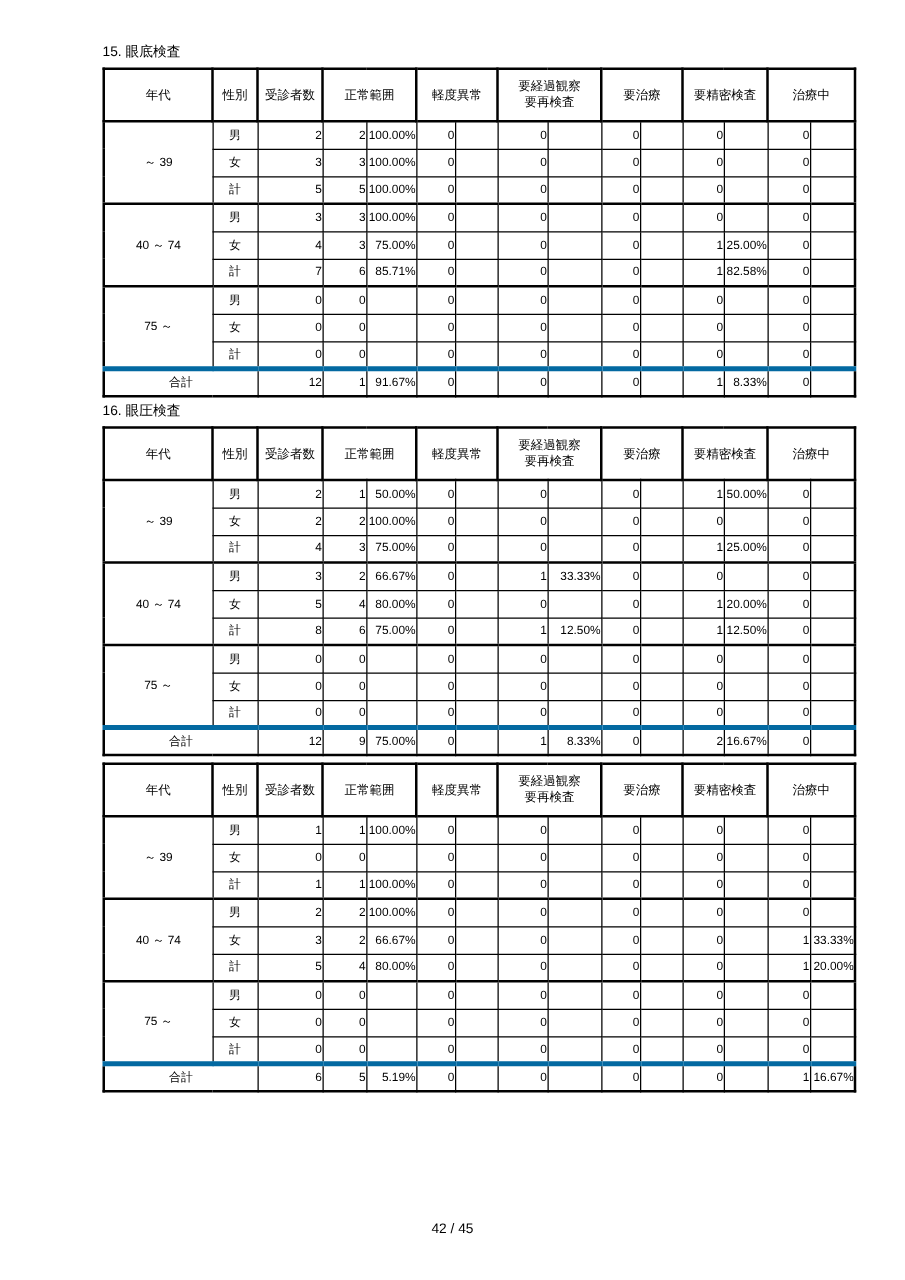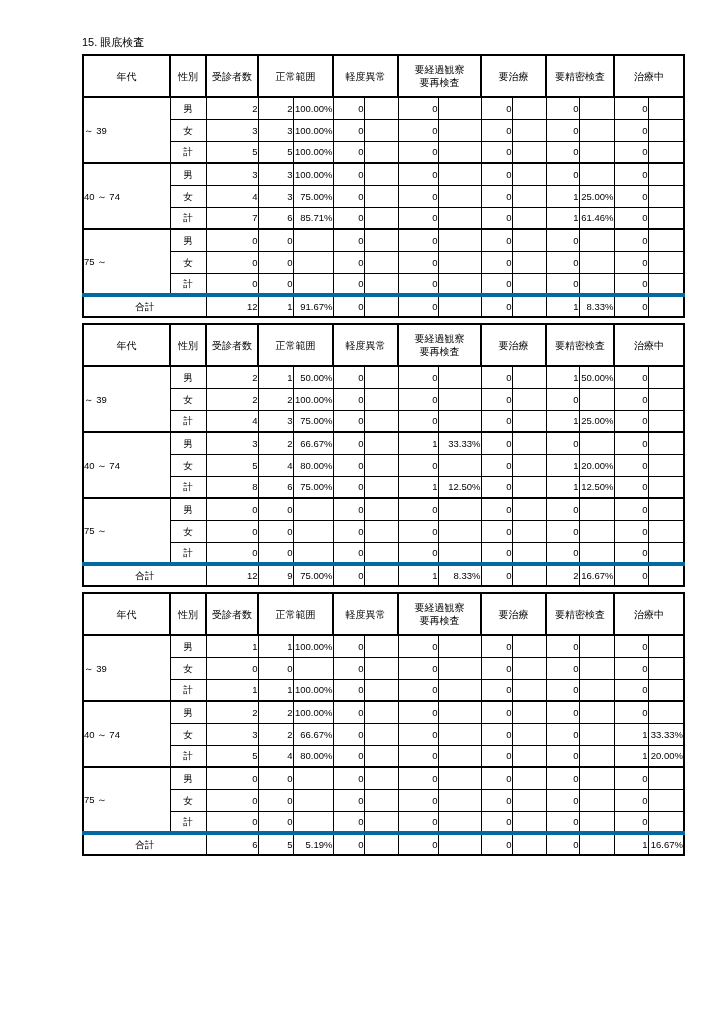--- a/index.html
+++ b/index.html
@@ -21,21 +21,21 @@
   .exam-table th, .exam-table td { border: 1px solid #000; padding: 0; overflow: hidden; }
   .exam-table thead th {
     border: 2px solid #000; height: 42px;
     font-weight: normal; font-size: 10px; text-align: center;
     vertical-align: middle; white-space: pre-line; line-height: 13px;
   }
   .exam-table td { height: 22px; font-size: 9.5px; vertical-align: middle; line-height: 11px; }
   .vl { border-left: 2px solid #000; }
   .group-start td { border-top: 2px solid #000; }
   .total-row td { border-top: 4px solid #0369a1; }
-  .age-cell { font-size: 10px; }
+  .age-cell { text-align: center; font-size: 10px; }
   .sex-cell { text-align: center; font-size: 10px; }
   .n-cell { text-align: right; padding-right: 5px; }
   .sub-count { text-align: right; padding-right: 4px; border-right: 1px solid #a8a8a8; }
   .sub-pct { text-align: right; padding-right: 3px; font-size: 9px; border-left: 1px solid #a8a8a8; }
   .total-label { text-align: center; font-size: 10px; }
   .footer { position: absolute; left: 0; top: 977px; width: 724px; text-align: center; font-size: 11px; }
 </style>
 </head>
 <body>
 
@@ -164,21 +164,21 @@
                 <td class="n-cell vl">7</td>
                 <td class="sub-count vl">6</td>
                 <td class="sub-pct">85.71%</td>
                 <td class="sub-count vl">0</td>
                 <td class="sub-pct"></td>
                 <td class="sub-count vl">0</td>
                 <td class="sub-pct"></td>
                 <td class="sub-count vl">0</td>
                 <td class="sub-pct"></td>
                 <td class="sub-count vl">1</td>
-                <td class="sub-pct">61.46%</td>
+                <td class="sub-pct">82.58%</td>
                 <td class="sub-count vl">0</td>
                 <td class="sub-pct"></td>
               </tr>
               <tr class="group-start">
                 <td class="age-cell" rowspan="3">75 ～</td>
                 <td class="sex-cell vl">男</td>
                 <td class="n-cell vl">0</td>
                 <td class="sub-count vl">0</td>
                 <td class="sub-pct"></td>
                 <td class="sub-count vl">0</td>
@@ -230,20 +230,222 @@
                 <td class="sub-count vl">1</td>
                 <td class="sub-pct">91.67%</td>
                 <td class="sub-count vl">0</td>
                 <td class="sub-pct"></td>
                 <td class="sub-count vl">0</td>
                 <td class="sub-pct"></td>
                 <td class="sub-count vl">0</td>
                 <td class="sub-pct"></td>
                 <td class="sub-count vl">1</td>
                 <td class="sub-pct">8.33%</td>
+                <td class="sub-count vl">0</td>
+                <td class="sub-pct"></td>
+              </tr>
+            </tbody>
+    </table>
+  </section>
+
+  <section class="section">
+    <div class="table-title">16. 眼圧検査</div>
+    <table class="exam-table">
+      <colgroup>
+        <col style="width:87px">
+              <col style="width:36px">
+              <col style="width:52px">
+        <col style="width:35px">
+              <col style="width:40px">
+        <col style="width:31px">
+              <col style="width:34px">
+        <col style="width:40px">
+              <col style="width:43px">
+        <col style="width:31px">
+              <col style="width:34px">
+        <col style="width:33px">
+              <col style="width:35px">
+        <col style="width:34px">
+              <col style="width:36px">
+      </colgroup>
+      <thead>
+        <tr>
+          <th>年代</th>
+          <th>性別</th>
+          <th>受診者数</th>
+          <th colspan="2">正常範囲</th>
+          <th colspan="2">軽度異常</th>
+          <th colspan="2">要経過観察
+要再検査</th>
+          <th colspan="2">要治療</th>
+          <th colspan="2">要精密検査</th>
+          <th colspan="2">治療中</th>
+        </tr>
+      </thead>
+      <tbody>
+              <tr>
+                <td class="age-cell" rowspan="3">～ 39</td>
+                <td class="sex-cell vl">男</td>
+                <td class="n-cell vl">2</td>
+                <td class="sub-count vl">1</td>
+                <td class="sub-pct">50.00%</td>
+                <td class="sub-count vl">0</td>
+                <td class="sub-pct"></td>
+                <td class="sub-count vl">0</td>
+                <td class="sub-pct"></td>
+                <td class="sub-count vl">0</td>
+                <td class="sub-pct"></td>
+                <td class="sub-count vl">1</td>
+                <td class="sub-pct">50.00%</td>
+                <td class="sub-count vl">0</td>
+                <td class="sub-pct"></td>
+              </tr>
+              <tr>
+                <td class="sex-cell vl">女</td>
+                <td class="n-cell vl">2</td>
+                <td class="sub-count vl">2</td>
+                <td class="sub-pct">100.00%</td>
+                <td class="sub-count vl">0</td>
+                <td class="sub-pct"></td>
+                <td class="sub-count vl">0</td>
+                <td class="sub-pct"></td>
+                <td class="sub-count vl">0</td>
+                <td class="sub-pct"></td>
+                <td class="sub-count vl">0</td>
+                <td class="sub-pct"></td>
+                <td class="sub-count vl">0</td>
+                <td class="sub-pct"></td>
+              </tr>
+              <tr>
+                <td class="sex-cell vl">計</td>
+                <td class="n-cell vl">4</td>
+                <td class="sub-count vl">3</td>
+                <td class="sub-pct">75.00%</td>
+                <td class="sub-count vl">0</td>
+                <td class="sub-pct"></td>
+                <td class="sub-count vl">0</td>
+                <td class="sub-pct"></td>
+                <td class="sub-count vl">0</td>
+                <td class="sub-pct"></td>
+                <td class="sub-count vl">1</td>
+                <td class="sub-pct">25.00%</td>
+                <td class="sub-count vl">0</td>
+                <td class="sub-pct"></td>
+              </tr>
+              <tr class="group-start">
+                <td class="age-cell" rowspan="3">40 ～ 74</td>
+                <td class="sex-cell vl">男</td>
+                <td class="n-cell vl">3</td>
+                <td class="sub-count vl">2</td>
+                <td class="sub-pct">66.67%</td>
+                <td class="sub-count vl">0</td>
+                <td class="sub-pct"></td>
+                <td class="sub-count vl">1</td>
+                <td class="sub-pct">33.33%</td>
+                <td class="sub-count vl">0</td>
+                <td class="sub-pct"></td>
+                <td class="sub-count vl">0</td>
+                <td class="sub-pct"></td>
+                <td class="sub-count vl">0</td>
+                <td class="sub-pct"></td>
+              </tr>
+              <tr>
+                <td class="sex-cell vl">女</td>
+                <td class="n-cell vl">5</td>
+                <td class="sub-count vl">4</td>
+                <td class="sub-pct">80.00%</td>
+                <td class="sub-count vl">0</td>
+                <td class="sub-pct"></td>
+                <td class="sub-count vl">0</td>
+                <td class="sub-pct"></td>
+                <td class="sub-count vl">0</td>
+                <td class="sub-pct"></td>
+                <td class="sub-count vl">1</td>
+                <td class="sub-pct">20.00%</td>
+                <td class="sub-count vl">0</td>
+                <td class="sub-pct"></td>
+              </tr>
+              <tr>
+                <td class="sex-cell vl">計</td>
+                <td class="n-cell vl">8</td>
+                <td class="sub-count vl">6</td>
+                <td class="sub-pct">75.00%</td>
+                <td class="sub-count vl">0</td>
+                <td class="sub-pct"></td>
+                <td class="sub-count vl">1</td>
+                <td class="sub-pct">12.50%</td>
+                <td class="sub-count vl">0</td>
+                <td class="sub-pct"></td>
+                <td class="sub-count vl">1</td>
+                <td class="sub-pct">12.50%</td>
+                <td class="sub-count vl">0</td>
+                <td class="sub-pct"></td>
+              </tr>
+              <tr class="group-start">
+                <td class="age-cell" rowspan="3">75 ～</td>
+                <td class="sex-cell vl">男</td>
+                <td class="n-cell vl">0</td>
+                <td class="sub-count vl">0</td>
+                <td class="sub-pct"></td>
+                <td class="sub-count vl">0</td>
+                <td class="sub-pct"></td>
+                <td class="sub-count vl">0</td>
+                <td class="sub-pct"></td>
+                <td class="sub-count vl">0</td>
+                <td class="sub-pct"></td>
+                <td class="sub-count vl">0</td>
+                <td class="sub-pct"></td>
+                <td class="sub-count vl">0</td>
+                <td class="sub-pct"></td>
+              </tr>
+              <tr>
+                <td class="sex-cell vl">女</td>
+                <td class="n-cell vl">0</td>
+                <td class="sub-count vl">0</td>
+                <td class="sub-pct"></td>
+                <td class="sub-count vl">0</td>
+                <td class="sub-pct"></td>
+                <td class="sub-count vl">0</td>
+                <td class="sub-pct"></td>
+                <td class="sub-count vl">0</td>
+                <td class="sub-pct"></td>
+                <td class="sub-count vl">0</td>
+                <td class="sub-pct"></td>
+                <td class="sub-count vl">0</td>
+                <td class="sub-pct"></td>
+              </tr>
+              <tr>
+                <td class="sex-cell vl">計</td>
+                <td class="n-cell vl">0</td>
+                <td class="sub-count vl">0</td>
+                <td class="sub-pct"></td>
+                <td class="sub-count vl">0</td>
+                <td class="sub-pct"></td>
+                <td class="sub-count vl">0</td>
+                <td class="sub-pct"></td>
+                <td class="sub-count vl">0</td>
+                <td class="sub-pct"></td>
+                <td class="sub-count vl">0</td>
+                <td class="sub-pct"></td>
+                <td class="sub-count vl">0</td>
+                <td class="sub-pct"></td>
+              </tr>
+              <tr class="total-row">
+                <td class="total-label" colspan="2">合計</td>
+                <td class="n-cell vl">12</td>
+                <td class="sub-count vl">9</td>
+                <td class="sub-pct">75.00%</td>
+                <td class="sub-count vl">0</td>
+                <td class="sub-pct"></td>
+                <td class="sub-count vl">1</td>
+                <td class="sub-pct">8.33%</td>
+                <td class="sub-count vl">0</td>
+                <td class="sub-pct"></td>
+                <td class="sub-count vl">2</td>
+                <td class="sub-pct">16.67%</td>
                 <td class="sub-count vl">0</td>
                 <td class="sub-pct"></td>
               </tr>
             </tbody>
     </table>
   </section>
 
   <section class="section">
     <table class="exam-table">
       <colgroup>
@@ -274,221 +476,20 @@
 要再検査</th>
           <th colspan="2">要治療</th>
           <th colspan="2">要精密検査</th>
           <th colspan="2">治療中</th>
         </tr>
       </thead>
       <tbody>
               <tr>
                 <td class="age-cell" rowspan="3">～ 39</td>
                 <td class="sex-cell vl">男</td>
-                <td class="n-cell vl">2</td>
-                <td class="sub-count vl">1</td>
-                <td class="sub-pct">50.00%</td>
-                <td class="sub-count vl">0</td>
-                <td class="sub-pct"></td>
-                <td class="sub-count vl">0</td>
-                <td class="sub-pct"></td>
-                <td class="sub-count vl">0</td>
-                <td class="sub-pct"></td>
-                <td class="sub-count vl">1</td>
-                <td class="sub-pct">50.00%</td>
-                <td class="sub-count vl">0</td>
-                <td class="sub-pct"></td>
-              </tr>
-              <tr>
-                <td class="sex-cell vl">女</td>
-                <td class="n-cell vl">2</td>
-                <td class="sub-count vl">2</td>
-                <td class="sub-pct">100.00%</td>
-                <td class="sub-count vl">0</td>
-                <td class="sub-pct"></td>
-                <td class="sub-count vl">0</td>
-                <td class="sub-pct"></td>
-                <td class="sub-count vl">0</td>
-                <td class="sub-pct"></td>
-                <td class="sub-count vl">0</td>
-                <td class="sub-pct"></td>
-                <td class="sub-count vl">0</td>
-                <td class="sub-pct"></td>
-              </tr>
-              <tr>
-                <td class="sex-cell vl">計</td>
-                <td class="n-cell vl">4</td>
-                <td class="sub-count vl">3</td>
-                <td class="sub-pct">75.00%</td>
-                <td class="sub-count vl">0</td>
-                <td class="sub-pct"></td>
-                <td class="sub-count vl">0</td>
-                <td class="sub-pct"></td>
-                <td class="sub-count vl">0</td>
-                <td class="sub-pct"></td>
-                <td class="sub-count vl">1</td>
-                <td class="sub-pct">25.00%</td>
-                <td class="sub-count vl">0</td>
-                <td class="sub-pct"></td>
-              </tr>
-              <tr class="group-start">
-                <td class="age-cell" rowspan="3">40 ～ 74</td>
-                <td class="sex-cell vl">男</td>
-                <td class="n-cell vl">3</td>
-                <td class="sub-count vl">2</td>
-                <td class="sub-pct">66.67%</td>
-                <td class="sub-count vl">0</td>
-                <td class="sub-pct"></td>
-                <td class="sub-count vl">1</td>
-                <td class="sub-pct">33.33%</td>
-                <td class="sub-count vl">0</td>
-                <td class="sub-pct"></td>
-                <td class="sub-count vl">0</td>
-                <td class="sub-pct"></td>
-                <td class="sub-count vl">0</td>
-                <td class="sub-pct"></td>
-              </tr>
-              <tr>
-                <td class="sex-cell vl">女</td>
-                <td class="n-cell vl">5</td>
-                <td class="sub-count vl">4</td>
-                <td class="sub-pct">80.00%</td>
-                <td class="sub-count vl">0</td>
-                <td class="sub-pct"></td>
-                <td class="sub-count vl">0</td>
-                <td class="sub-pct"></td>
-                <td class="sub-count vl">0</td>
-                <td class="sub-pct"></td>
-                <td class="sub-count vl">1</td>
-                <td class="sub-pct">20.00%</td>
-                <td class="sub-count vl">0</td>
-                <td class="sub-pct"></td>
-              </tr>
-              <tr>
-                <td class="sex-cell vl">計</td>
-                <td class="n-cell vl">8</td>
-                <td class="sub-count vl">6</td>
-                <td class="sub-pct">75.00%</td>
-                <td class="sub-count vl">0</td>
-                <td class="sub-pct"></td>
-                <td class="sub-count vl">1</td>
-                <td class="sub-pct">12.50%</td>
-                <td class="sub-count vl">0</td>
-                <td class="sub-pct"></td>
-                <td class="sub-count vl">1</td>
-                <td class="sub-pct">12.50%</td>
-                <td class="sub-count vl">0</td>
-                <td class="sub-pct"></td>
-              </tr>
-              <tr class="group-start">
-                <td class="age-cell" rowspan="3">75 ～</td>
-                <td class="sex-cell vl">男</td>
-                <td class="n-cell vl">0</td>
-                <td class="sub-count vl">0</td>
-                <td class="sub-pct"></td>
-                <td class="sub-count vl">0</td>
-                <td class="sub-pct"></td>
-                <td class="sub-count vl">0</td>
-                <td class="sub-pct"></td>
-                <td class="sub-count vl">0</td>
-                <td class="sub-pct"></td>
-                <td class="sub-count vl">0</td>
-                <td class="sub-pct"></td>
-                <td class="sub-count vl">0</td>
-                <td class="sub-pct"></td>
-              </tr>
-              <tr>
-                <td class="sex-cell vl">女</td>
-                <td class="n-cell vl">0</td>
-                <td class="sub-count vl">0</td>
-                <td class="sub-pct"></td>
-                <td class="sub-count vl">0</td>
-                <td class="sub-pct"></td>
-                <td class="sub-count vl">0</td>
-                <td class="sub-pct"></td>
-                <td class="sub-count vl">0</td>
-                <td class="sub-pct"></td>
-                <td class="sub-count vl">0</td>
-                <td class="sub-pct"></td>
-                <td class="sub-count vl">0</td>
-                <td class="sub-pct"></td>
-              </tr>
-              <tr>
-                <td class="sex-cell vl">計</td>
-                <td class="n-cell vl">0</td>
-                <td class="sub-count vl">0</td>
-                <td class="sub-pct"></td>
-                <td class="sub-count vl">0</td>
-                <td class="sub-pct"></td>
-                <td class="sub-count vl">0</td>
-                <td class="sub-pct"></td>
-                <td class="sub-count vl">0</td>
-                <td class="sub-pct"></td>
-                <td class="sub-count vl">0</td>
-                <td class="sub-pct"></td>
-                <td class="sub-count vl">0</td>
-                <td class="sub-pct"></td>
-              </tr>
-              <tr class="total-row">
-                <td class="total-label" colspan="2">合計</td>
-                <td class="n-cell vl">12</td>
-                <td class="sub-count vl">9</td>
-                <td class="sub-pct">75.00%</td>
-                <td class="sub-count vl">0</td>
-                <td class="sub-pct"></td>
-                <td class="sub-count vl">1</td>
-                <td class="sub-pct">8.33%</td>
-                <td class="sub-count vl">0</td>
-                <td class="sub-pct"></td>
-                <td class="sub-count vl">2</td>
-                <td class="sub-pct">16.67%</td>
-                <td class="sub-count vl">0</td>
-                <td class="sub-pct"></td>
-              </tr>
-            </tbody>
-    </table>
-  </section>
-
-  <section class="section">
-    <table class="exam-table">
-      <colgroup>
-        <col style="width:87px">
-              <col style="width:36px">
-              <col style="width:52px">
-        <col style="width:35px">
-              <col style="width:40px">
-        <col style="width:31px">
-              <col style="width:34px">
-        <col style="width:40px">
-              <col style="width:43px">
-        <col style="width:31px">
-              <col style="width:34px">
-        <col style="width:33px">
-              <col style="width:35px">
-        <col style="width:34px">
-              <col style="width:36px">
-      </colgroup>
-      <thead>
-        <tr>
-          <th>年代</th>
-          <th>性別</th>
-          <th>受診者数</th>
-          <th colspan="2">正常範囲</th>
-          <th colspan="2">軽度異常</th>
-          <th colspan="2">要経過観察
-要再検査</th>
-          <th colspan="2">要治療</th>
-          <th colspan="2">要精密検査</th>
-          <th colspan="2">治療中</th>
-        </tr>
-      </thead>
-      <tbody>
-              <tr>
-                <td class="age-cell" rowspan="3">～ 39</td>
-                <td class="sex-cell vl">男</td>
                 <td class="n-cell vl">1</td>
                 <td class="sub-count vl">1</td>
                 <td class="sub-pct">100.00%</td>
                 <td class="sub-count vl">0</td>
                 <td class="sub-pct"></td>
                 <td class="sub-count vl">0</td>
                 <td class="sub-pct"></td>
                 <td class="sub-count vl">0</td>
                 <td class="sub-pct"></td>
                 <td class="sub-count vl">0</td>
@@ -640,13 +641,14 @@
                 <td class="sub-count vl">0</td>
                 <td class="sub-pct"></td>
                 <td class="sub-count vl">1</td>
                 <td class="sub-pct">16.67%</td>
               </tr>
             </tbody>
     </table>
   </section>
 </div>
   </div>
+  <div class="footer">42 / 45</div>
 </div>
 
 </body></html>

